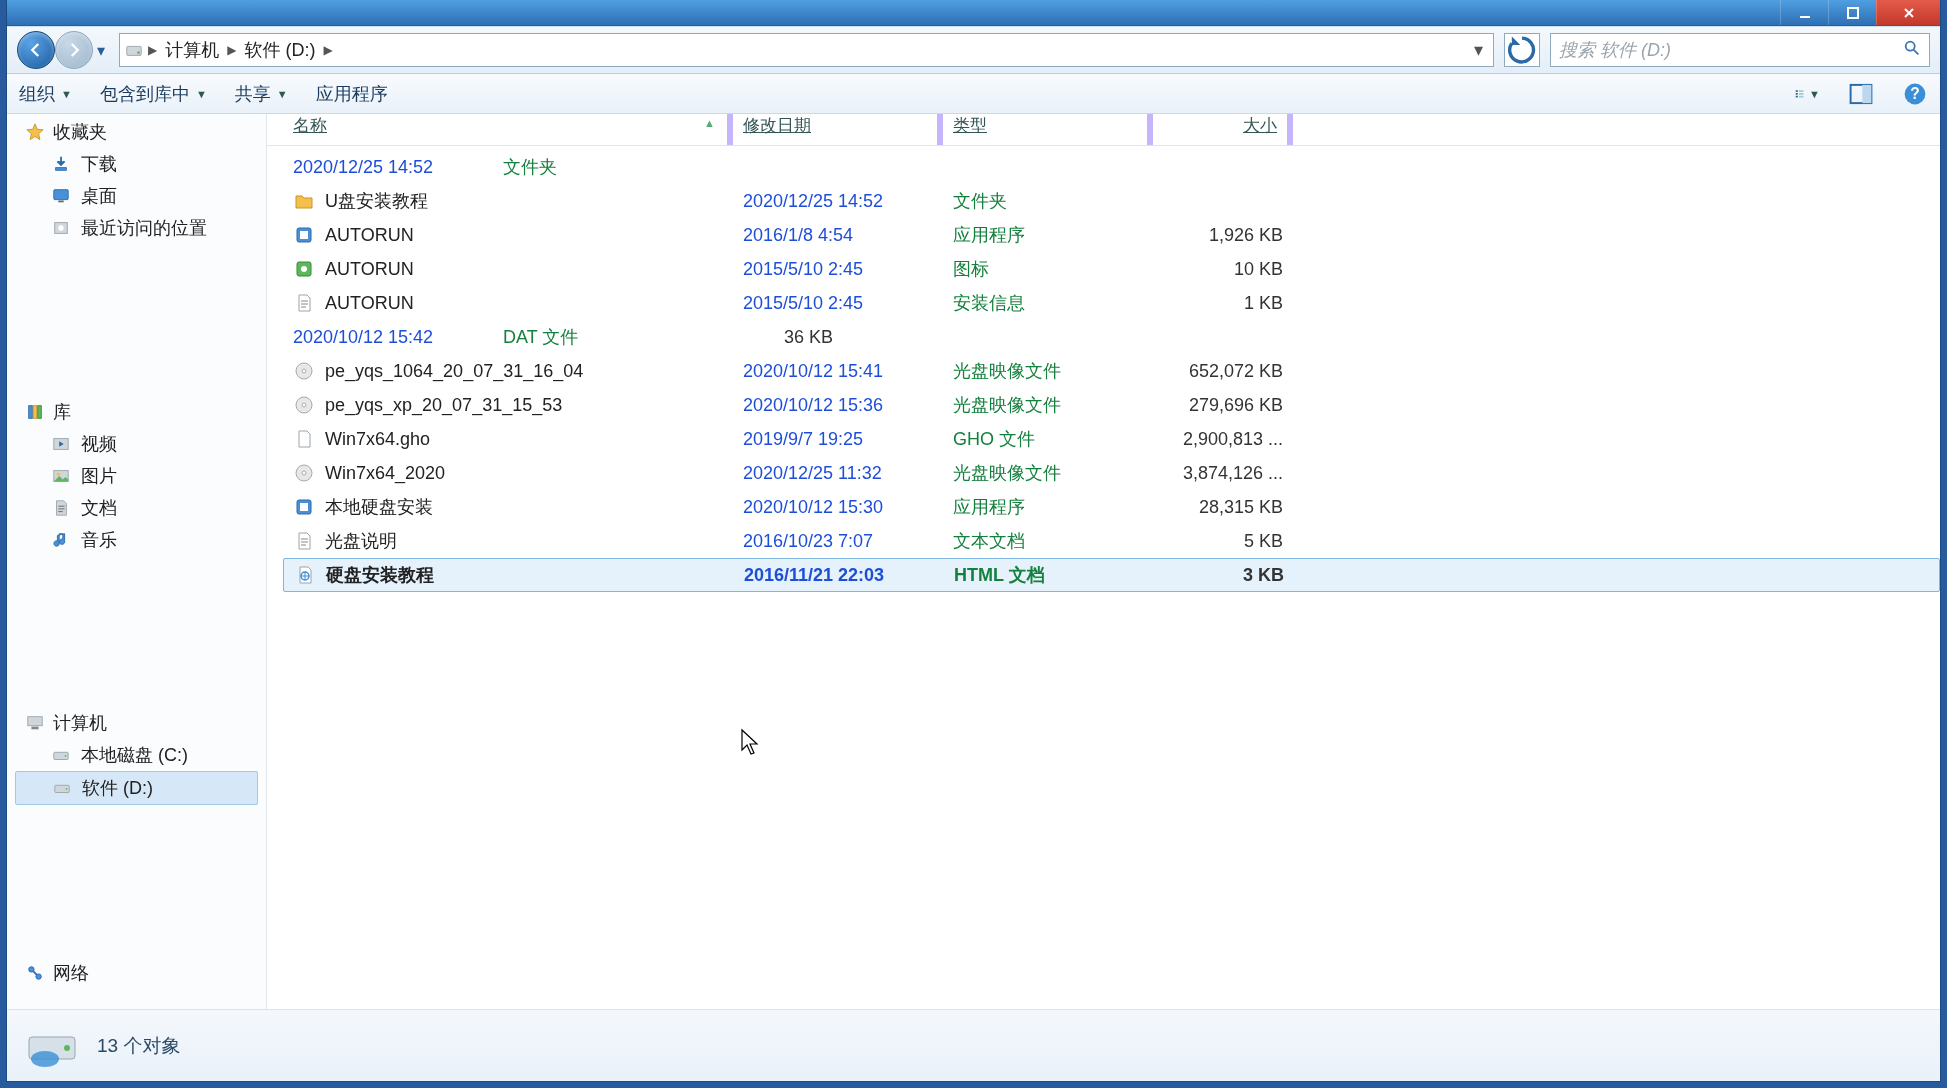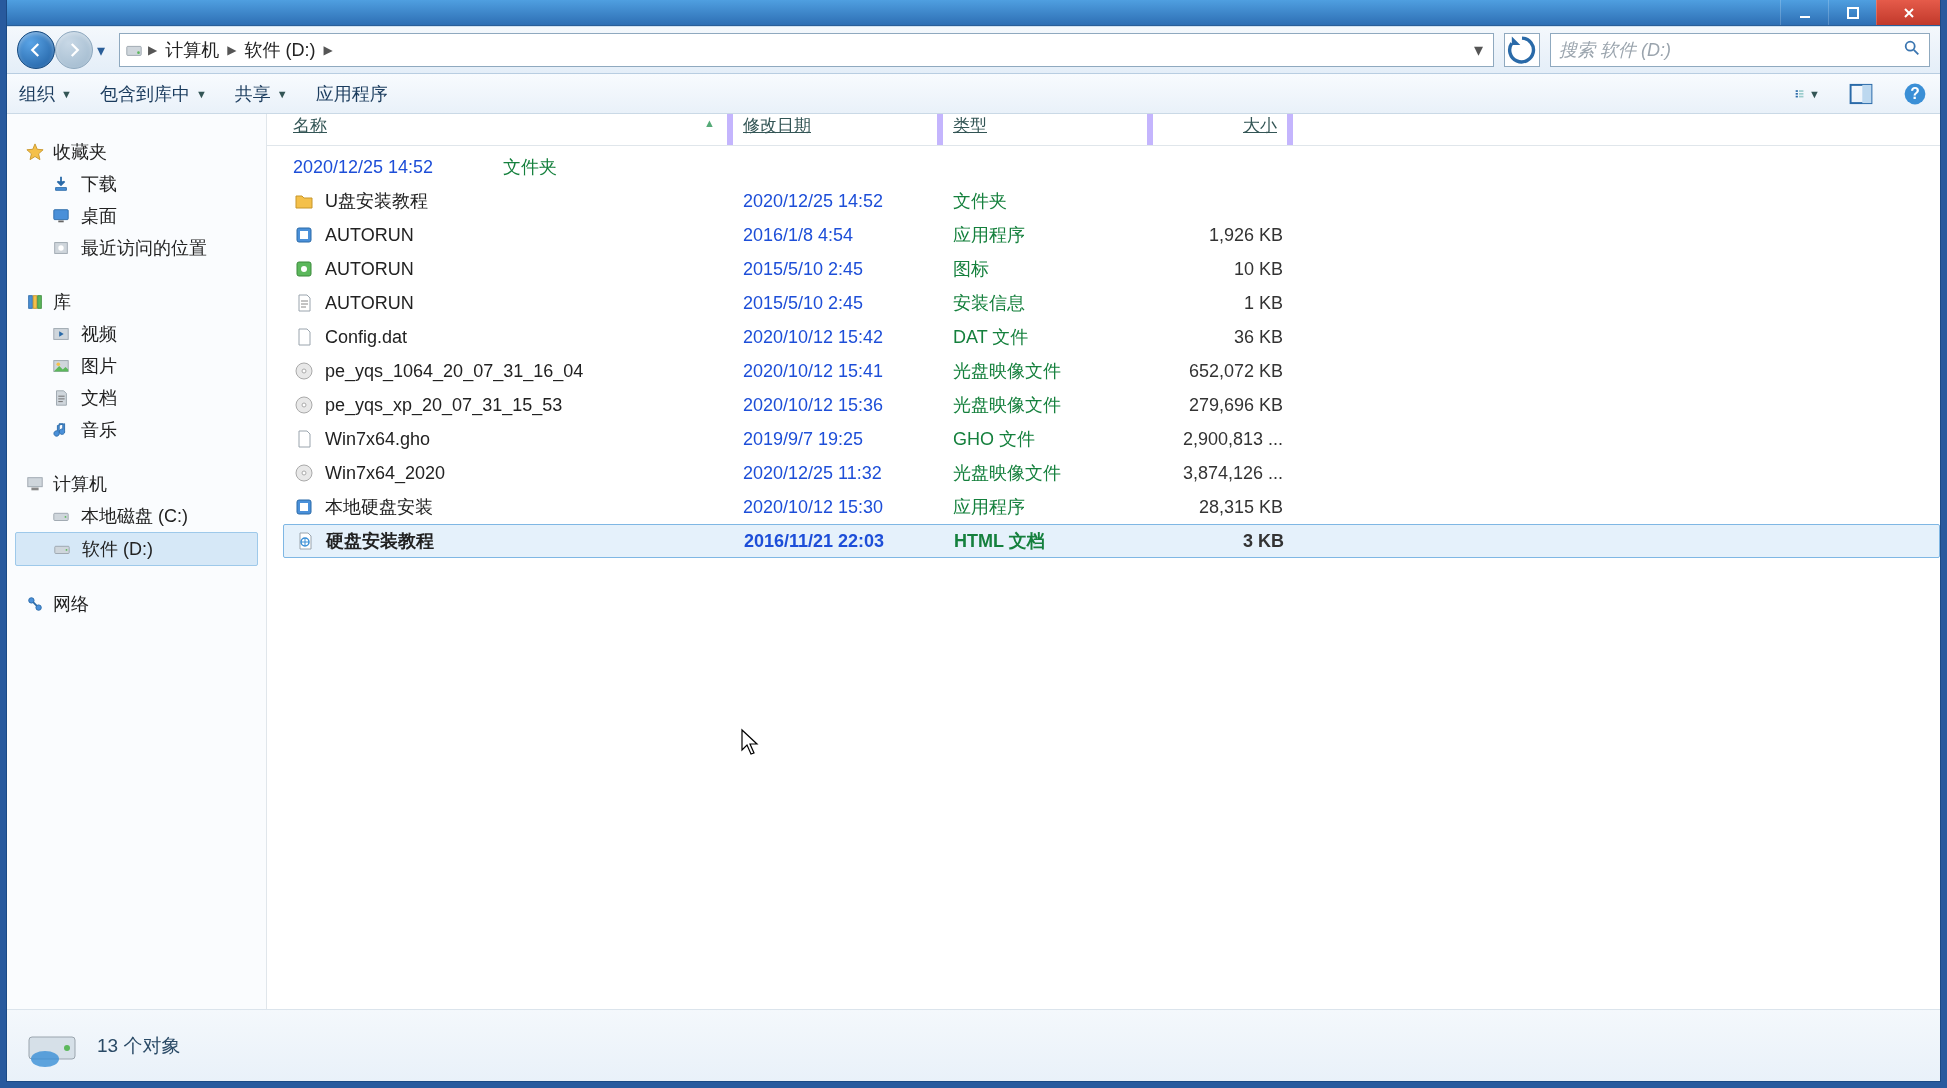--- a/index.html
+++ b/index.html
@@ -67,22 +67,22 @@
 .toolbar .titem { display:flex; align-items:center; gap:6px; }
 .toolbar .drop { font-size:11px; color:#355; }
 .toolbar .spacer { flex:1; }
 .toolbar .ricon { width:26px; height:26px; display:flex; align-items:center; justify-content:center; color:#2a5e98; }
 
 
 .body { flex:1; display:flex; overflow:hidden; background:#fff; }
 
 
 .sidebar {
-  width: 260px; border-right:1px solid #e0e6eb; padding:22px 8px; font-size:18px; color:#222;
-  display:flex; flex-direction:column; gap:4px; background:#fafcfe;
+  width: 260px; border-right:1px solid #e0e6eb; padding:2px 8px; font-size:18px; color:#222;
+  display:flex; flex-direction:column; gap:4px; background:#fafcfe;justify-content:space-between;
 }
 .sgroup { margin-bottom:18px; }
 .sgroup .ghead { display:flex; align-items:center; gap:8px; padding:4px 10px; font-weight:500; }
 .sgroup .gitem { display:flex; align-items:center; gap:10px; padding:4px 10px 4px 36px; }
 .sgroup .gitem.sel { background:#d6e8f7; border:1px solid #9ec9ea; border-radius:2px; }
 .ico { width:20px; height:20px; display:inline-flex; align-items:center; justify-content:center; }
 .ico svg { width:18px; height:18px; }
 
 
 .filepane { flex:1; display:flex; flex-direction:column; }
@@ -439,28 +439,20 @@
                   <path d="M7 8h7M7 11h7M7 14h5" stroke="#888"></path>
                 </svg>
               </span>
               <span>AUTORUN</span>
             </div>
             <div class="c cdate">2015/5/10 2:45</div>
             <div class="c ctype">安装信息</div>
             <div class="c csize">1 KB</div>
           </div>
           <div class="row">
-            <div class="c cname">
-              <span class="fico">
-                <svg viewBox="0 0 20 20">
-                  <path d="M5 2h8l3 3v13H5z" fill="#fff" stroke="#9aa4ad"></path>
-                </svg>
-              </span>
-              <span>Config.dat</span>
-            </div>
             <div class="c cdate">2020/10/12 15:42</div>
             <div class="c ctype">DAT 文件</div>
             <div class="c csize">36 KB</div>
           </div>
           <div class="row">
             <div class="c cname">
               <span class="fico">
                 <svg viewBox="0 0 20 20">
                   <circle cx="10" cy="10" r="8" fill="#e8e8e8" stroke="#aaa"></circle>
                   <circle cx="10" cy="10" r="2" fill="#fff" stroke="#aaa"></circle>
@@ -519,20 +511,34 @@
                 <svg viewBox="0 0 20 20">
                   <rect x="3" y="3" width="14" height="14" rx="2" fill="#4a90d9" stroke="#2a6aa8"></rect>
                   <rect x="6" y="6" width="8" height="8" fill="#fff"></rect>
                 </svg>
               </span>
               <span>本地硬盘安装</span>
             </div>
             <div class="c cdate">2020/10/12 15:30</div>
             <div class="c ctype">应用程序</div>
             <div class="c csize">28,315 KB</div>
+          </div>
+          <div class="row">
+            <div class="c cname">
+              <span class="fico">
+                <svg viewBox="0 0 20 20">
+                  <path d="M5 2h8l3 3v13H5z" fill="#fff" stroke="#9aa4ad"></path>
+                  <path d="M7 8h7M7 11h7M7 14h5" stroke="#888"></path>
+                </svg>
+              </span>
+              <span>光盘说明</span>
+            </div>
+            <div class="c cdate">2016/10/23 7:07</div>
+            <div class="c ctype">文本文档</div>
+            <div class="c csize">5 KB</div>
           </div>
           <div class="row sel">
             <div class="c cname">
               <span class="fico">
                 <svg viewBox="0 0 20 20">
                   <path d="M5 2h8l3 3v13H5z" fill="#fff" stroke="#9aa4ad"></path>
                   <circle cx="10" cy="11" r="4" fill="none" stroke="#3a8fd6" stroke-width="1.5"></circle>
                   <path d="M6 11h8M10 7v8" stroke="#3a8fd6"></path>
                 </svg>
               </span>

